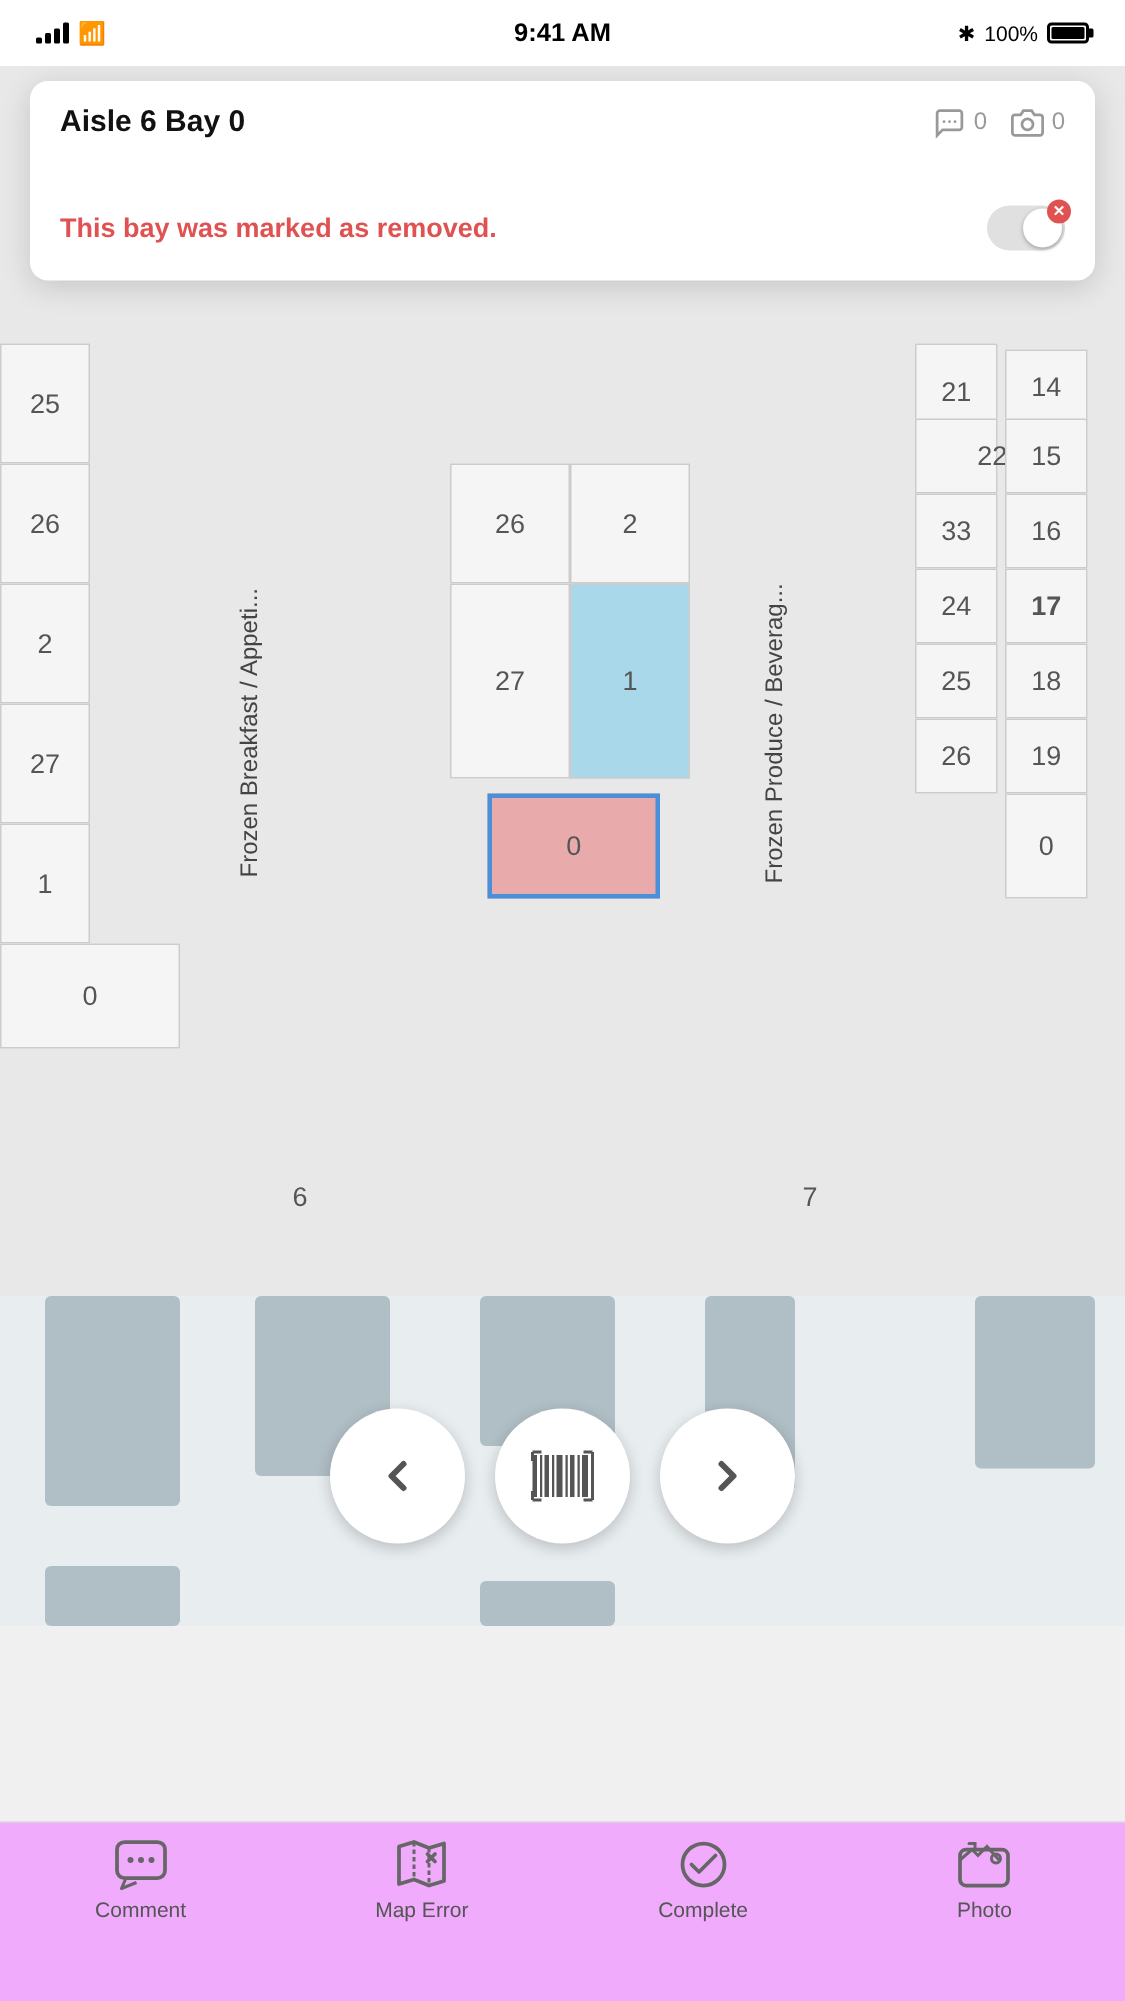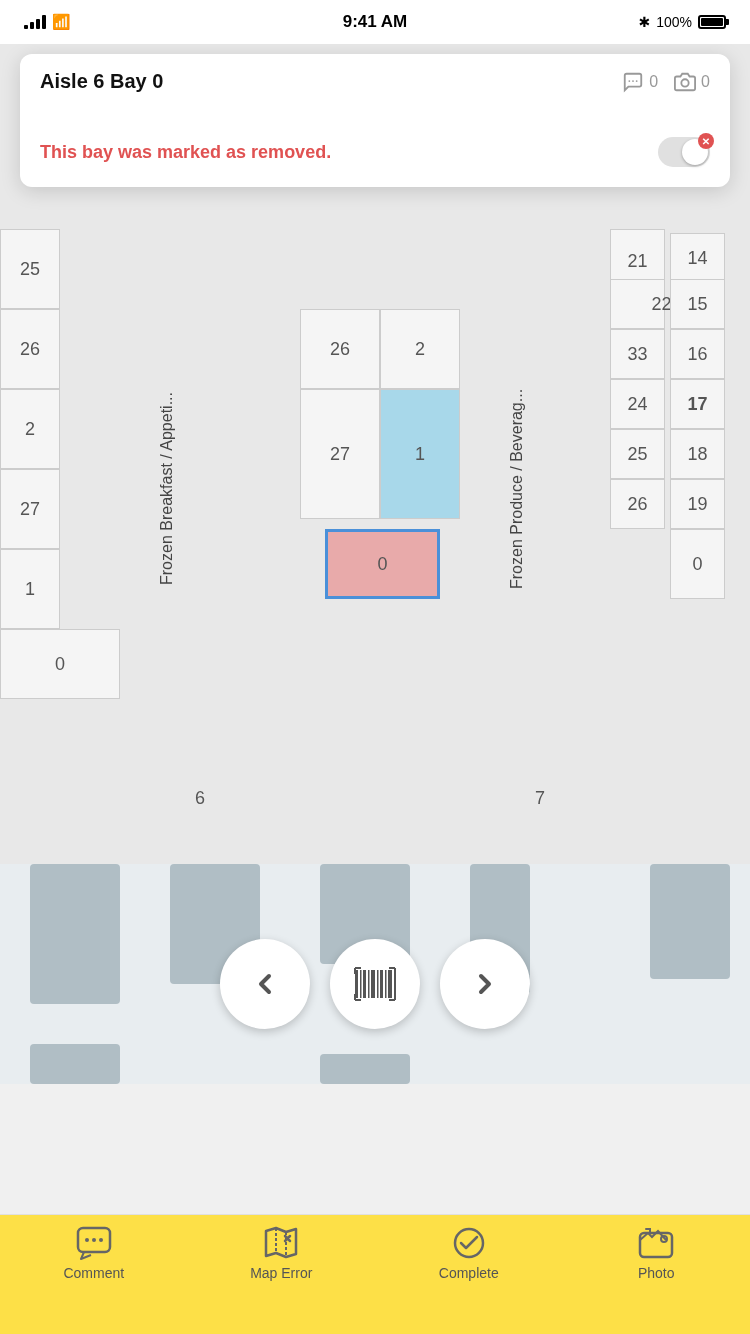--- a/index.html
+++ b/index.html
@@ -275,21 +275,21 @@
       box-shadow: 0 3px 10px rgba(0,0,0,0.2);
       cursor: pointer;
     }
 
     
     .tab-bar {
       position: absolute;
       bottom: 0;
       width: 750px;
       height: 120px;
-      background: #fde047;
+      background: #f0abfc;
       border-top: 1px solid #e0e0e0;
       display: flex;
       align-items: flex-start;
       justify-content: space-around;
       padding-top: 10px;
     }
     .tab-item {
       display: flex;
       flex-direction: column;
       align-items: center;

